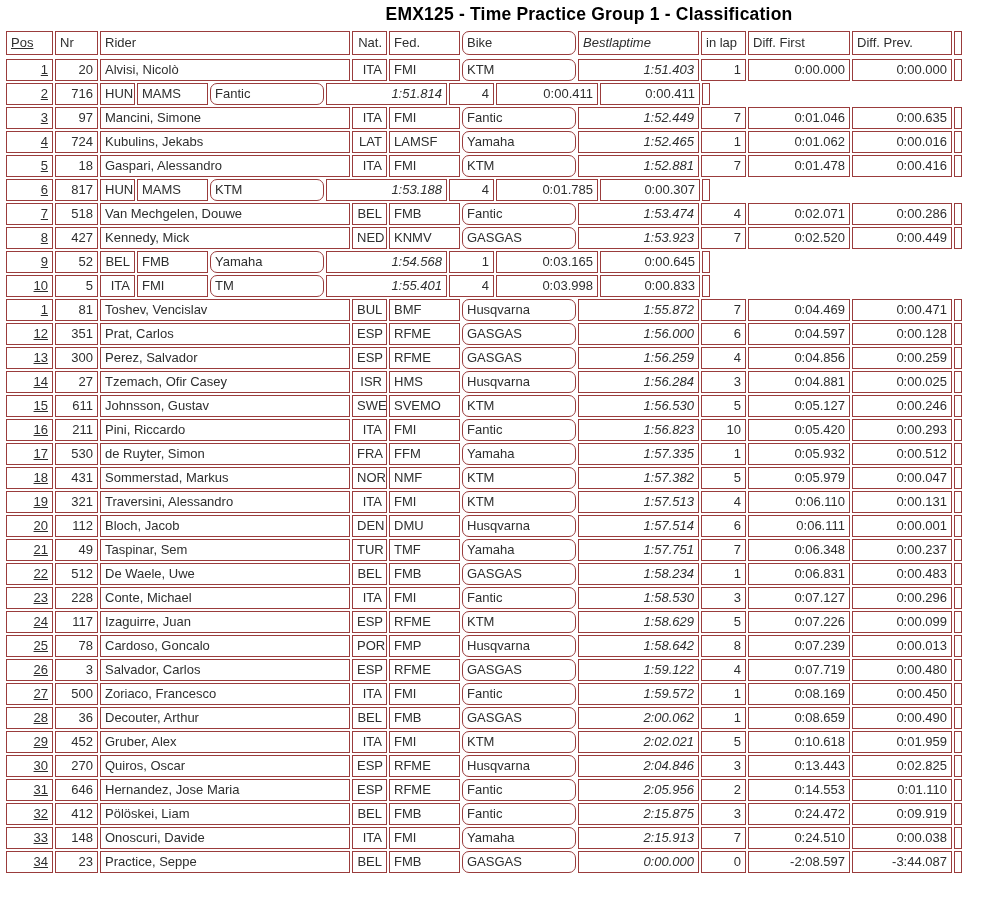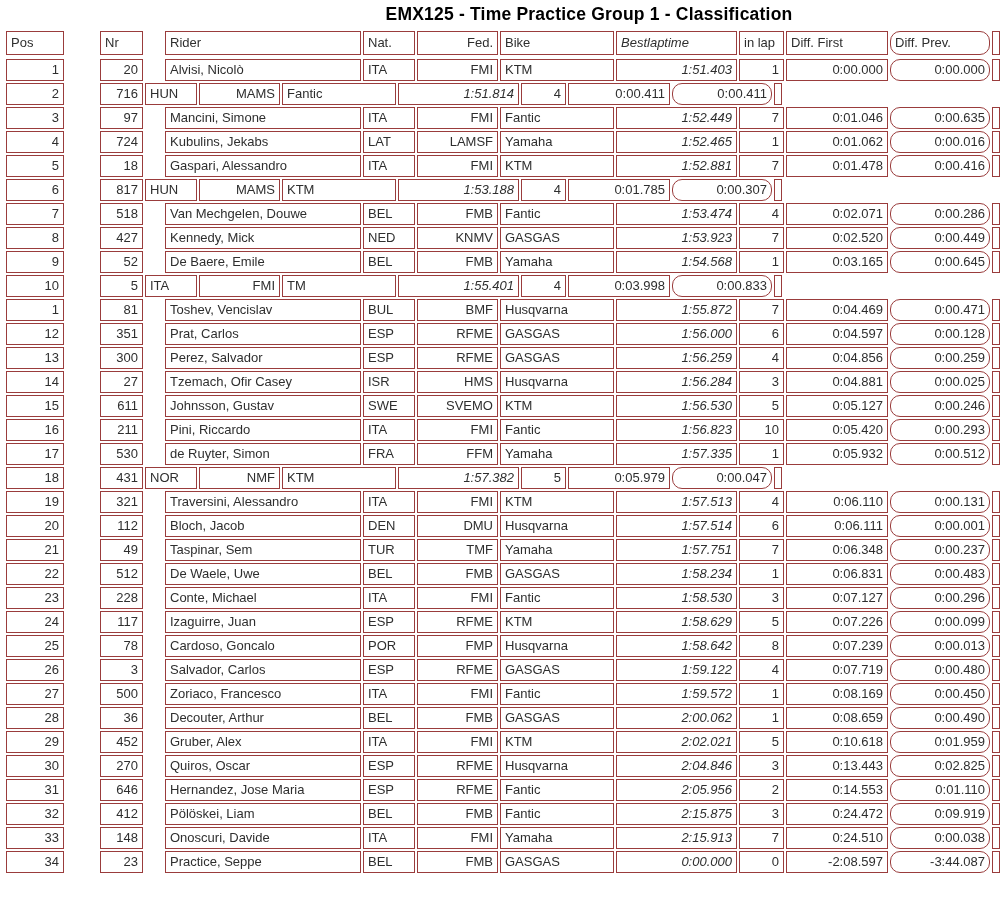--- a/index.html
+++ b/index.html
@@ -51,30 +51,30 @@
     padding: 0 4px;
     margin-right: 2px;
     white-space: nowrap;
     overflow: hidden;
     flex: 0 0 auto;
   }
   .row.header .cell { line-height: 22px; }
   .al { text-align: left; }
   .ar { text-align: right; }
   
-  .c-pos  { width: 58px; }
-  .c-nr   { width: 43px; margin-left: 34px; }
-  .c-rider{ width: 196px; margin-left: 20px; }
-  .c-nat  { width: 52px; }
-  .c-fed  { width: 81px; text-align: right; }
-  .c-bike { width: 114px; }
+  .c-pos  { width: 47px; text-decoration: underline; }
+  .c-nr   { width: 43px; }
+  .c-rider{ width: 250px; }
+  .c-nat  { width: 35px; text-align: right; }
+  .c-fed  { width: 71px; }
+  .c-bike { width: 114px; border-radius: 7px; }
   .c-best { width: 121px; font-style: italic; }
   .c-lap  { width: 45px; }
   .c-df   { width: 102px; }
-  .c-dp   { width: 100px; border-radius: 10px; }
+  .c-dp   { width: 100px; }
   .c-cut  { width: 8px; padding: 0; }  
 </style>
 </head>
 <body>
 
 <div class="title">EMX125 - Time Practice Group 1 - Classification</div>
 
 <div class="grid">
   <div class="row header">
     <div class="cell al c-pos">Pos</div>
@@ -196,21 +196,20 @@
     <div class="cell ar c-best">1:53.923</div>
     <div class="cell ar c-lap">7</div>
     <div class="cell ar c-df">0:02.520</div>
     <div class="cell ar c-dp">0:00.449</div>
     <div class="cell c-cut"></div>
   </div>
 
   <div class="row">
     <div class="cell ar c-pos">9</div>
     <div class="cell ar c-nr">52</div>
-    <div class="cell al c-rider">De Baere, Emile</div>
     <div class="cell al c-nat">BEL</div>
     <div class="cell al c-fed">FMB</div>
     <div class="cell al c-bike">Yamaha</div>
     <div class="cell ar c-best">1:54.568</div>
     <div class="cell ar c-lap">1</div>
     <div class="cell ar c-df">0:03.165</div>
     <div class="cell ar c-dp">0:00.645</div>
     <div class="cell c-cut"></div>
   </div>
 
@@ -321,20 +320,21 @@
     <div class="cell ar c-best">1:57.335</div>
     <div class="cell ar c-lap">1</div>
     <div class="cell ar c-df">0:05.932</div>
     <div class="cell ar c-dp">0:00.512</div>
     <div class="cell c-cut"></div>
   </div>
 
   <div class="row">
     <div class="cell ar c-pos">18</div>
     <div class="cell ar c-nr">431</div>
+    <div class="cell al c-rider">Sommerstad, Markus</div>
     <div class="cell al c-nat">NOR</div>
     <div class="cell al c-fed">NMF</div>
     <div class="cell al c-bike">KTM</div>
     <div class="cell ar c-best">1:57.382</div>
     <div class="cell ar c-lap">5</div>
     <div class="cell ar c-df">0:05.979</div>
     <div class="cell ar c-dp">0:00.047</div>
     <div class="cell c-cut"></div>
   </div>
 

